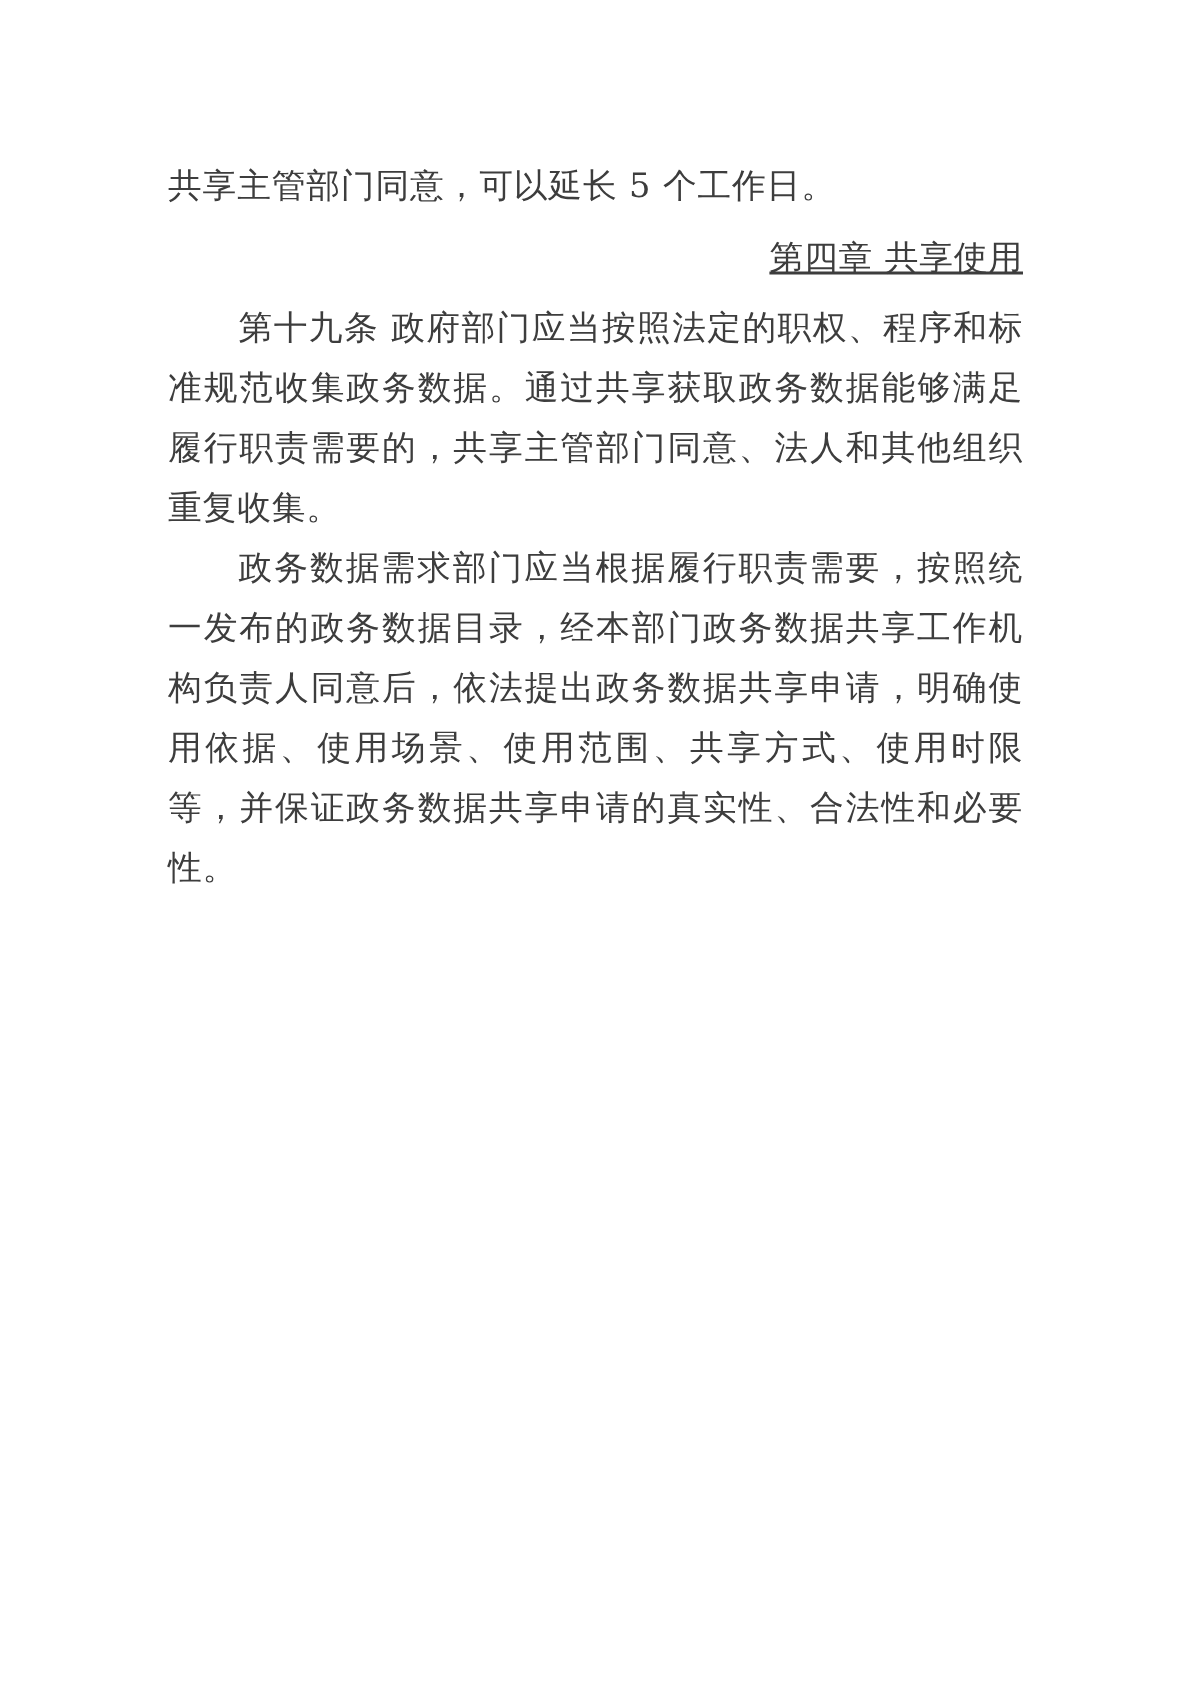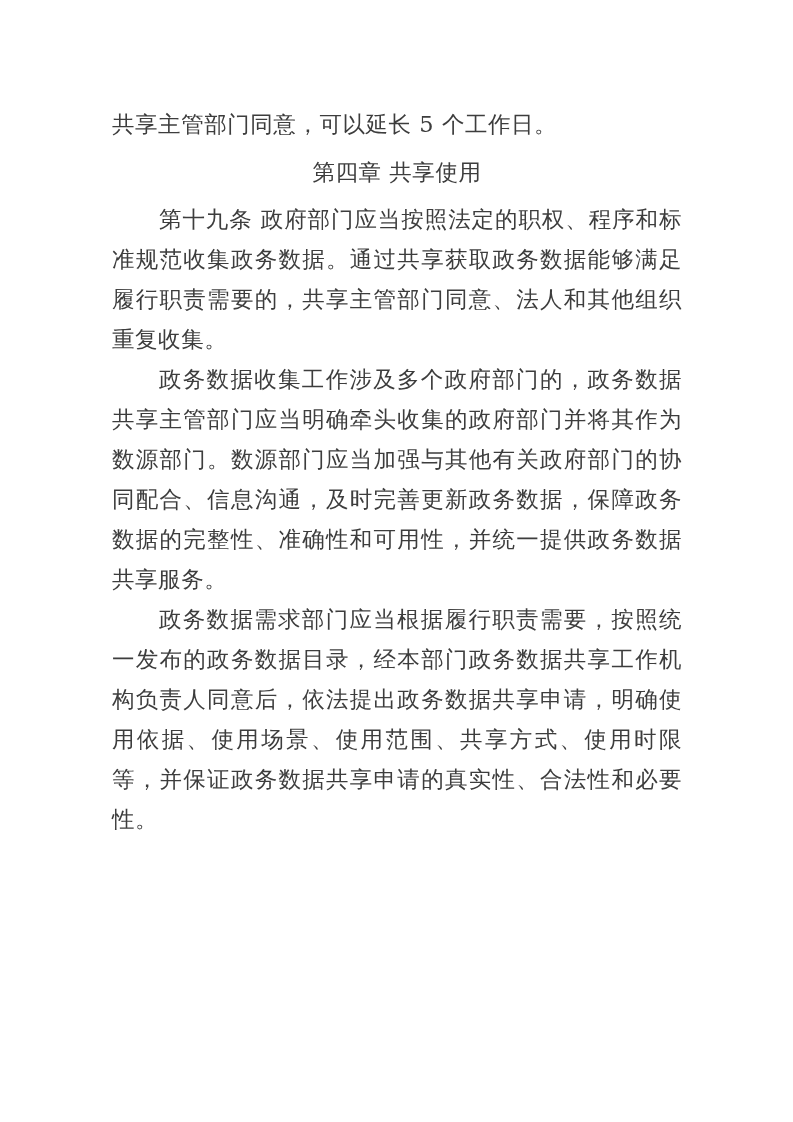--- a/index.html
+++ b/index.html
@@ -51,24 +51,25 @@
 
   .para.flush {
     text-indent: 0;
   }
 
   .heading {
     margin: 0;
     font-size: 22.5px;
     line-height: 40px;
     color: #3d3d3d;
-    text-align: center;
+    text-align: right;
     letter-spacing: 0.55px;
     font-weight: 400;
     text-indent: 0;
+    text-decoration: underline;
   }
 
   
   .gap-heading-before { height: 8px; }
   .gap-heading-after  { height: 7px; }
 </style>
 </head>
 <body>
 
 <div class="page">
@@ -79,19 +80,18 @@
 
     <div class="gap-heading-before"></div>
 
     <h2 class="heading">第四章  共享使用</h2>
 
     <div class="gap-heading-after"></div>
 
 
     <p class="para indent">第十九条  政府部门应当按照法定的职权、程序和标准规范收集政务数据。通过共享获取政务数据能够满足履行职责需要的，共享主管部门同意、法人和其他组织重复收集。</p>
 
-    <p class="para indent">政务数据收集工作涉及多个政府部门的，政务数据共享主管部门应当明确牵头收集的政府部门并将其作为数源部门。数源部门应当加强与其他有关政府部门的协同配合、信息沟通，及时完善更新政务数据，保障政务数据的完整性、准确性和可用性，并统一提供政务数据共享服务。</p>
 
 
     <p class="para indent">政务数据需求部门应当根据履行职责需要，按照统一发布的政务数据目录，经本部门政务数据共享工作机构负责人同意后，依法提出政务数据共享申请，明确使用依据、使用场景、使用范围、共享方式、使用时限等，并保证政务数据共享申请的真实性、合法性和必要性。</p>
 
   </div>
 </div>
 
 </body></html>

